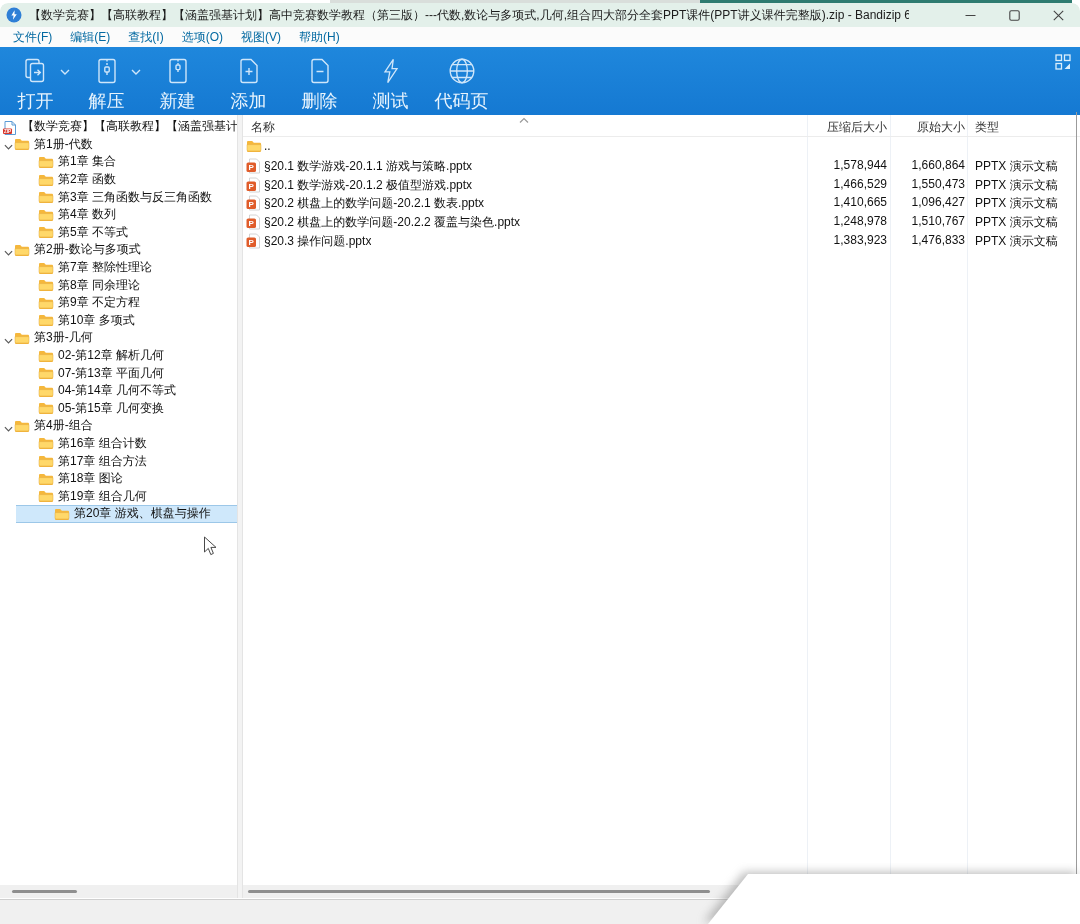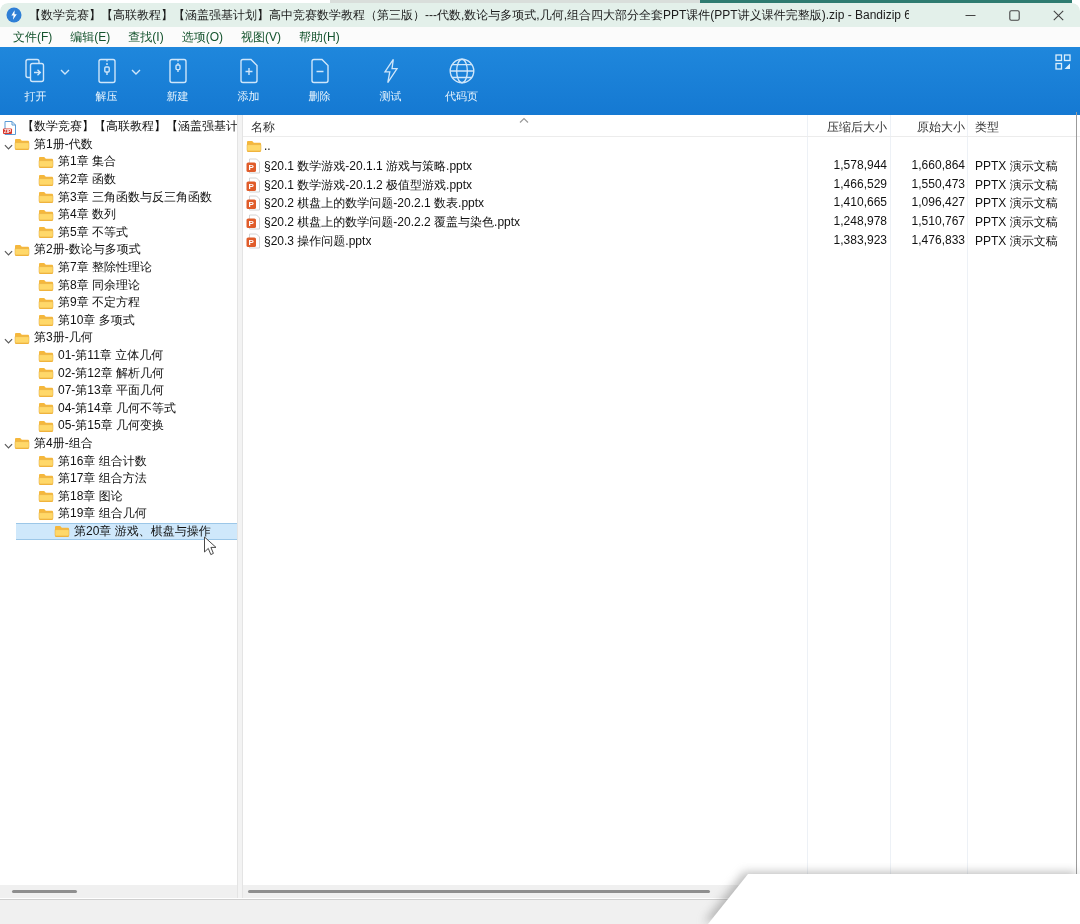--- a/index.html
+++ b/index.html
@@ -16,26 +16,26 @@
           border-radius:8px 8px 0 0;border-bottom:1px solid #cfcfcf;overflow:hidden;}
 
   .titlebar{position:relative;height:24px;background:#e3f0ea;display:flex;align-items:center;
             border-radius:8px 8px 0 0;padding-left:6px;}
   .app-icon{width:16px;height:16px;margin-right:7px;flex:0 0 auto;}
   .title-text{font-size:12px;color:#1c1c1c;white-space:nowrap;overflow:hidden;max-width:880px;}
   .win-controls{position:absolute;right:0;top:0;height:24px;display:flex;align-items:center;}
   .win-btn{width:44px;height:24px;display:flex;align-items:center;justify-content:center;cursor:default;}
 
   .menubar{height:20px;background:#fbfbfb;display:flex;align-items:center;padding-left:4px;}
-  .menu-item{font-size:12px;color:#14532d;padding:2px 9px;white-space:nowrap;}
+  .menu-item{font-size:12px;color:#0369a1;padding:2px 9px;white-space:nowrap;}
 
   .toolbar{position:relative;height:68px;background:linear-gradient(#1f87dc,#1579d2);display:flex;align-items:flex-start;}
   .tb-btn{position:relative;width:71px;height:68px;display:flex;flex-direction:column;align-items:center;justify-content:flex-start;padding-top:8px;color:#e8f4fd;}
   .tb-btn .tb-icon{width:30px;height:32px;display:flex;align-items:center;justify-content:center;}
-  .tb-btn .tb-label{font-size:11px;margin-top:2px;white-space:nowrap;}
+  .tb-btn .tb-label{font-size:18px;margin-top:2px;white-space:nowrap;}
   .tb-drop{position:absolute;right:-1px;top:18px;width:14px;height:14px;display:flex;align-items:center;justify-content:center;}
   .tb-corner{position:absolute;right:8px;top:6px;width:18px;height:18px;}
 
   .content{position:absolute;left:0;top:112px;right:0;bottom:1px;display:flex;}
 
   
   .tree{position:relative;width:237px;overflow:hidden;padding-top:3px;}
   .tree-row{position:relative;height:17.6px;display:flex;align-items:center;white-space:nowrap;font-size:12px;color:#111;}
   .tree-row.sel{background:#cfe8fb;box-shadow:inset 0 1px 0 #9cc7e8, inset 0 -1px 0 #9cc7e8;margin-left:16px;}
   .tree-chevron{width:10px;height:10px;margin-left:4px;flex:0 0 auto;}
@@ -315,28 +315,20 @@
           </div>
           <div class="tree-row">
             <span class="tree-chevron"><svg viewBox="0 0 10 6" width="9" height="6">
                 <path d="M1 1 L5 5 L9 1" fill="none" stroke="#5a5a5a" stroke-width="1.3"></path>
               </svg></span>
             <span class="tree-ico"><svg viewBox="0 0 16 14" width="16" height="14">
                 <path d="M1 3 a1 1 0 0 1 1 -1 h4.2 l1.6 1.8 h6.2 a1 1 0 0 1 1 1 v7.2 a1 1 0 0 1 -1 1 H2 a1 1 0 0 1 -1 -1 Z" fill="#f5b73c"></path>
                 <path d="M1 5.6 h14 v5.4 a1 1 0 0 1 -1 1 H2 a1 1 0 0 1 -1 -1 Z" fill="#ffd869" stroke="#e3a93c" stroke-width="0.5"></path>
               </svg></span>
             <span class="tree-label">第3册-几何</span>
-          </div>
-          <div class="tree-row">
-            <span class="tree-sp" style="width: 38px;"></span>
-            <span class="tree-ico"><svg viewBox="0 0 16 14" width="16" height="14">
-                <path d="M1 3 a1 1 0 0 1 1 -1 h4.2 l1.6 1.8 h6.2 a1 1 0 0 1 1 1 v7.2 a1 1 0 0 1 -1 1 H2 a1 1 0 0 1 -1 -1 Z" fill="#f5b73c"></path>
-                <path d="M1 5.6 h14 v5.4 a1 1 0 0 1 -1 1 H2 a1 1 0 0 1 -1 -1 Z" fill="#ffd869" stroke="#e3a93c" stroke-width="0.5"></path>
-              </svg></span>
-            <span class="tree-label">01-第11章 立体几何</span>
           </div>
           <div class="tree-row">
             <span class="tree-sp" style="width: 38px;"></span>
             <span class="tree-ico"><svg viewBox="0 0 16 14" width="16" height="14">
                 <path d="M1 3 a1 1 0 0 1 1 -1 h4.2 l1.6 1.8 h6.2 a1 1 0 0 1 1 1 v7.2 a1 1 0 0 1 -1 1 H2 a1 1 0 0 1 -1 -1 Z" fill="#f5b73c"></path>
                 <path d="M1 5.6 h14 v5.4 a1 1 0 0 1 -1 1 H2 a1 1 0 0 1 -1 -1 Z" fill="#ffd869" stroke="#e3a93c" stroke-width="0.5"></path>
               </svg></span>
             <span class="tree-label">02-第12章 解析几何</span>
           </div>
           <div class="tree-row">

